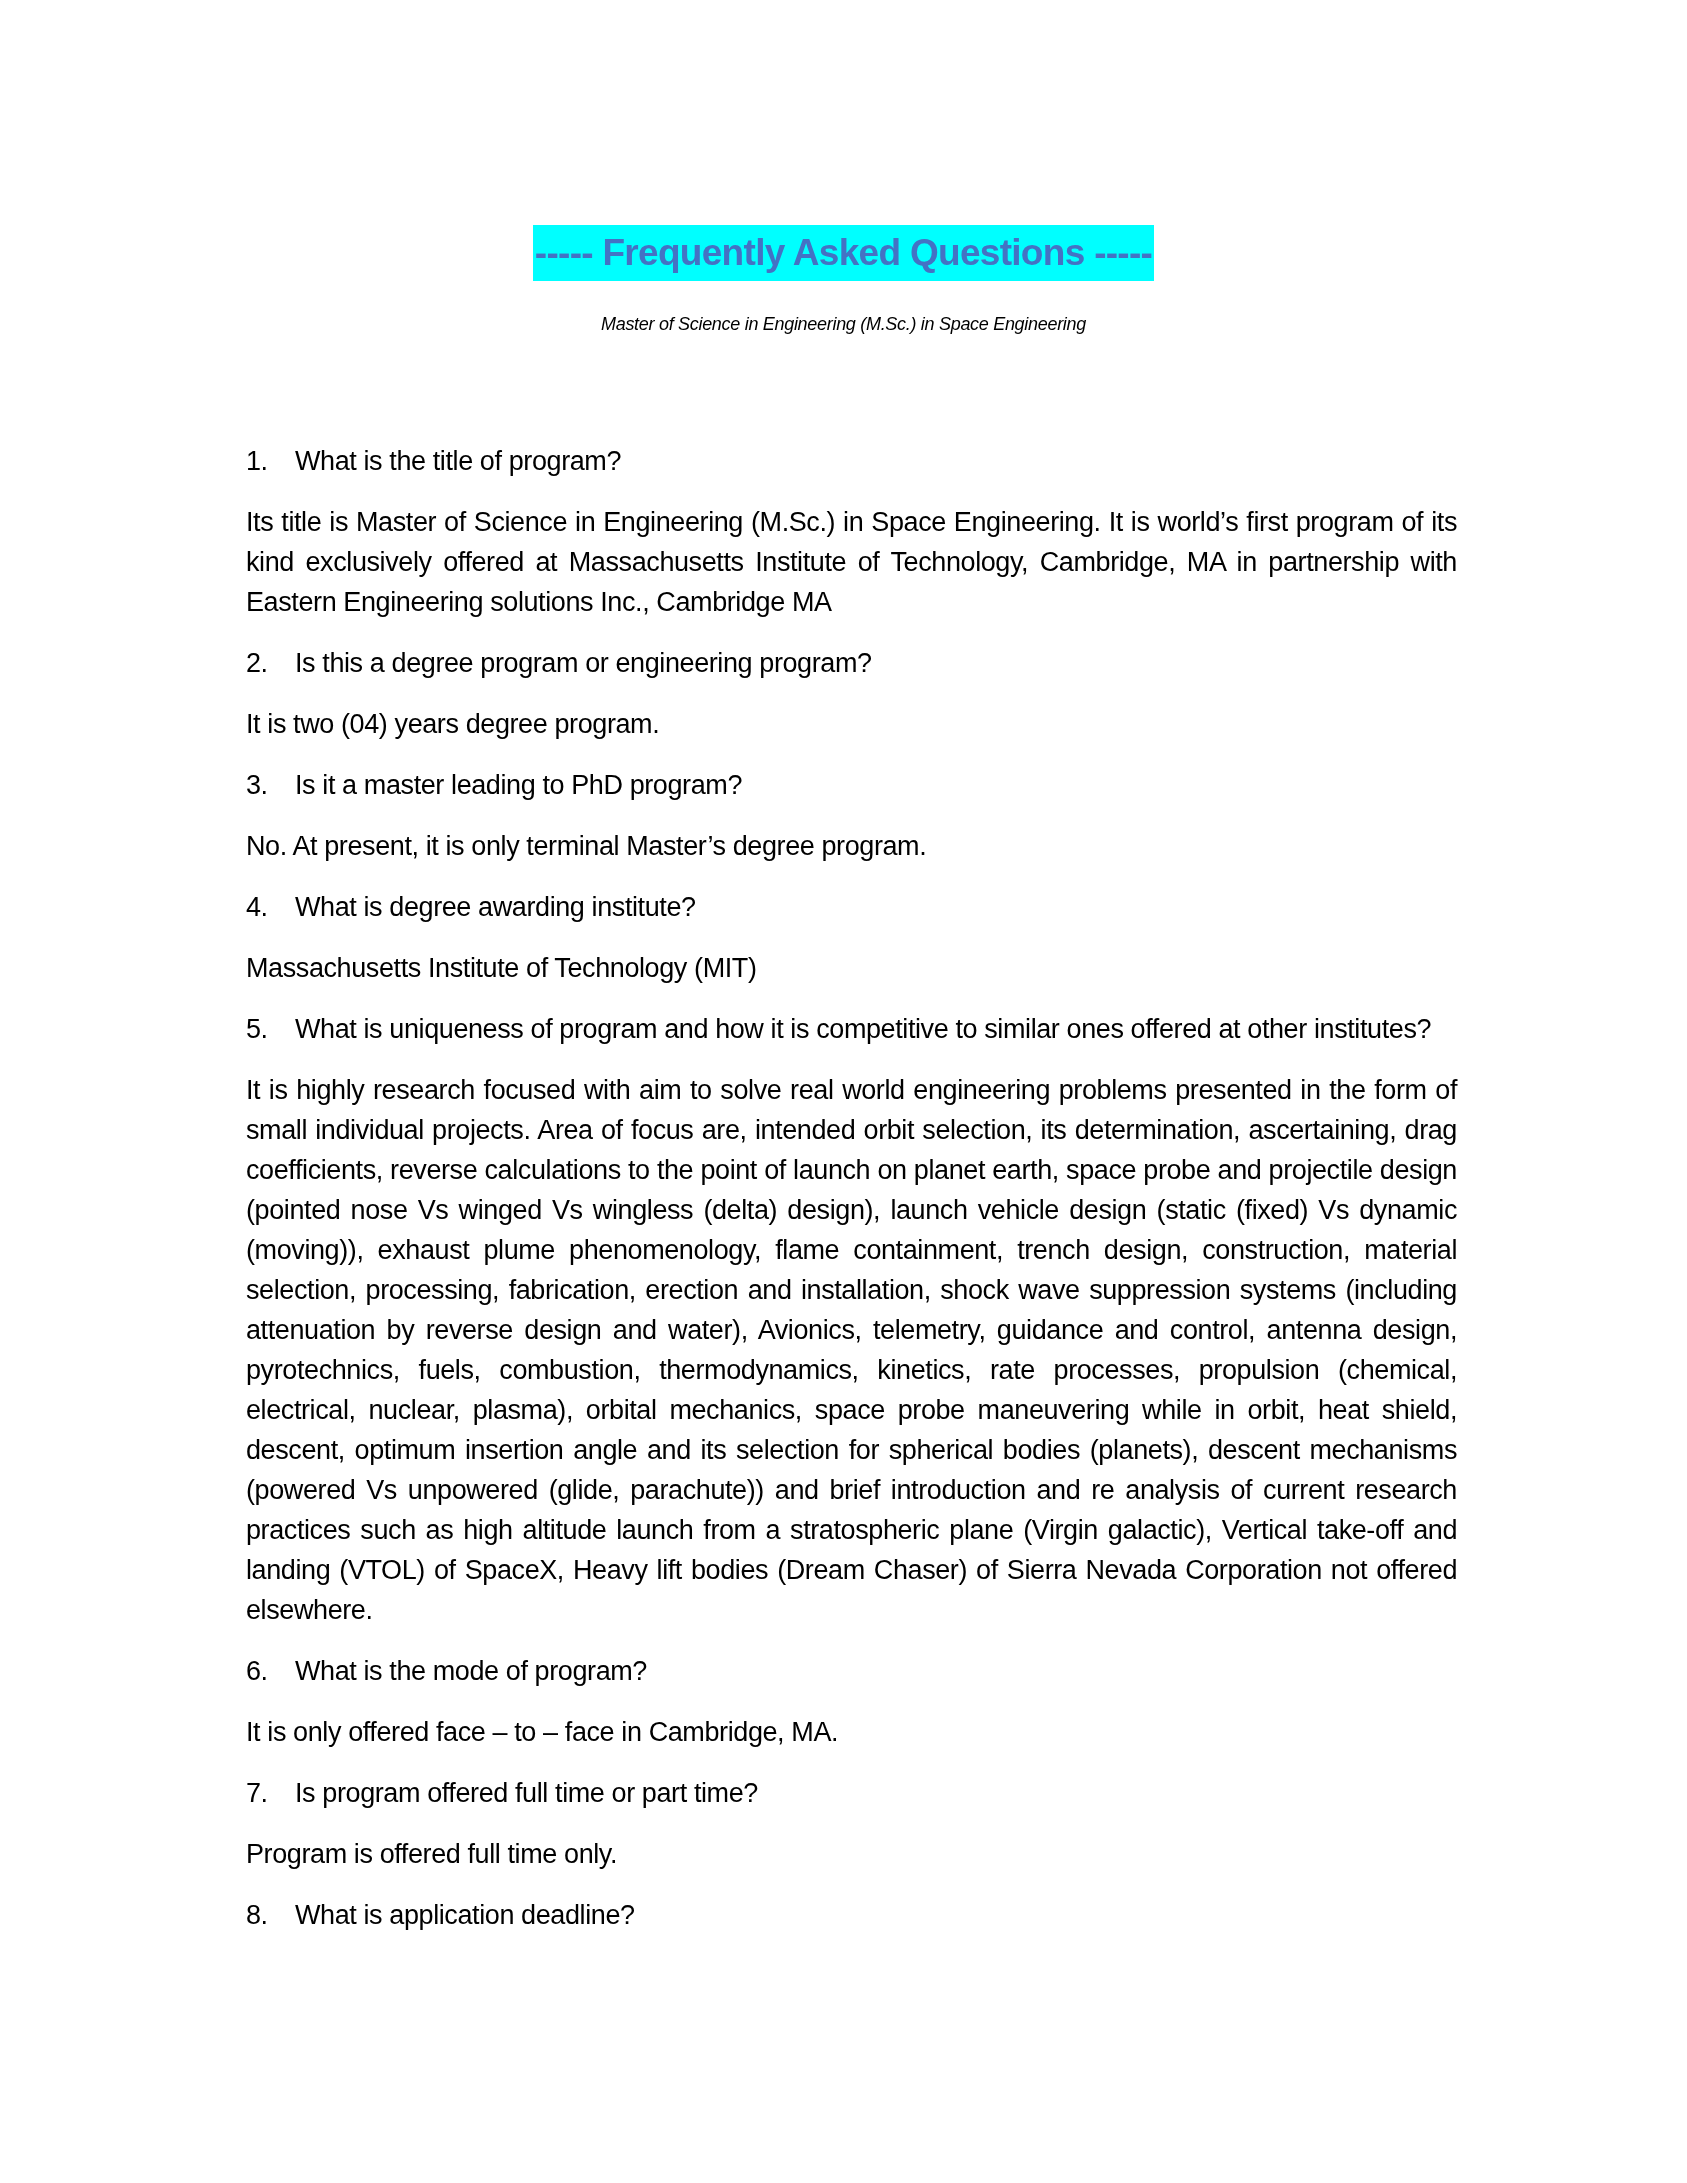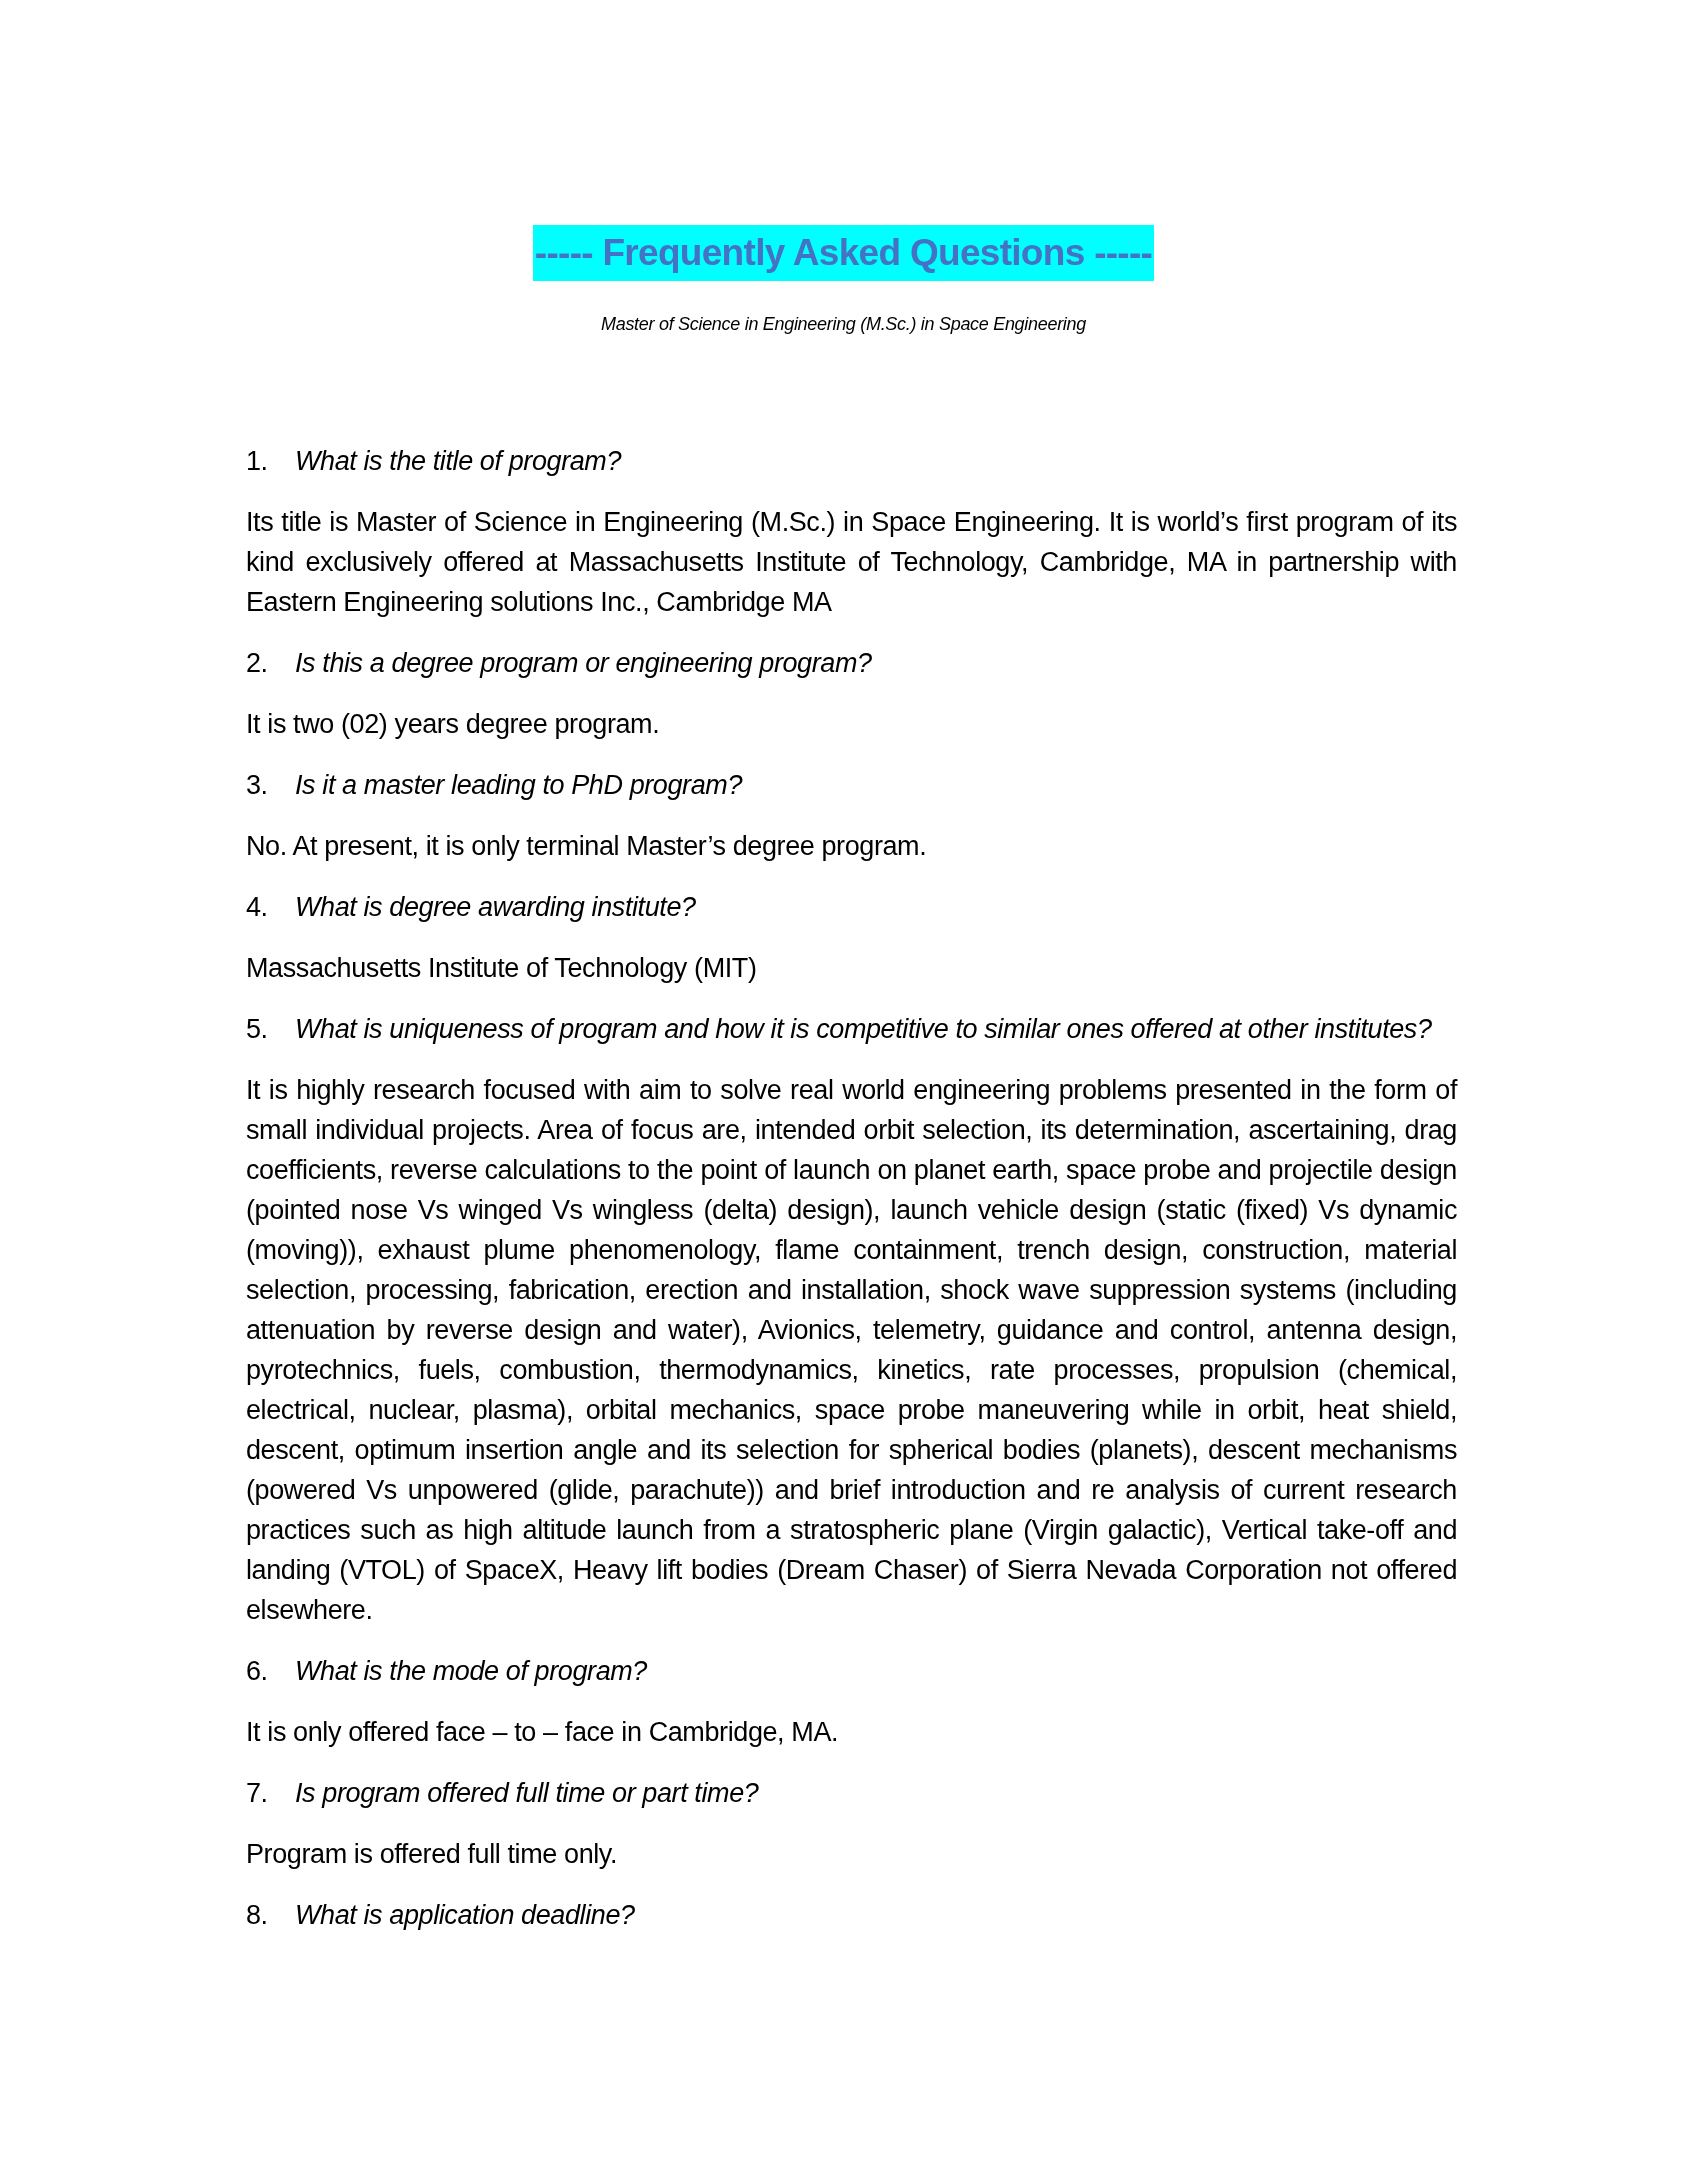--- a/index.html
+++ b/index.html
@@ -68,21 +68,20 @@
       margin: 0 0 21px 0;
       text-align: justify;
     }
     .q-num {
       flex: 0 0 49px;
       width: 49px;
     }
     .q-text {
       flex: 1 1 auto;
       text-align: justify;
-      font-style: italic;
     }
     .answer {
       margin: 16px 0 21px 0;
       text-align: justify;
     }
   </style>
 </head>
 <body>
 
 <div class="page">
@@ -101,21 +100,21 @@
         <span class="q-text">What is the title of program?</span>
       </div>
       <p class="answer">Its title is Master of Science in Engineering (M.Sc.) in Space Engineering. It is world’s first program of its kind exclusively offered at Massachusetts Institute of Technology, Cambridge, MA in partnership with Eastern Engineering solutions Inc., Cambridge MA</p>
     </div>
 
     <div class="qa">
       <div class="question">
         <span class="q-num">2.</span>
         <span class="q-text">Is this a degree program or engineering program?</span>
       </div>
-      <p class="answer">It is two (02) years degree program.</p>
+      <p class="answer">It is two (04) years degree program.</p>
     </div>
 
     <div class="qa">
       <div class="question">
         <span class="q-num">3.</span>
         <span class="q-text">Is it a master leading to PhD program?</span>
       </div>
       <p class="answer">No. At present, it is only terminal Master’s degree program.</p>
     </div>
 

